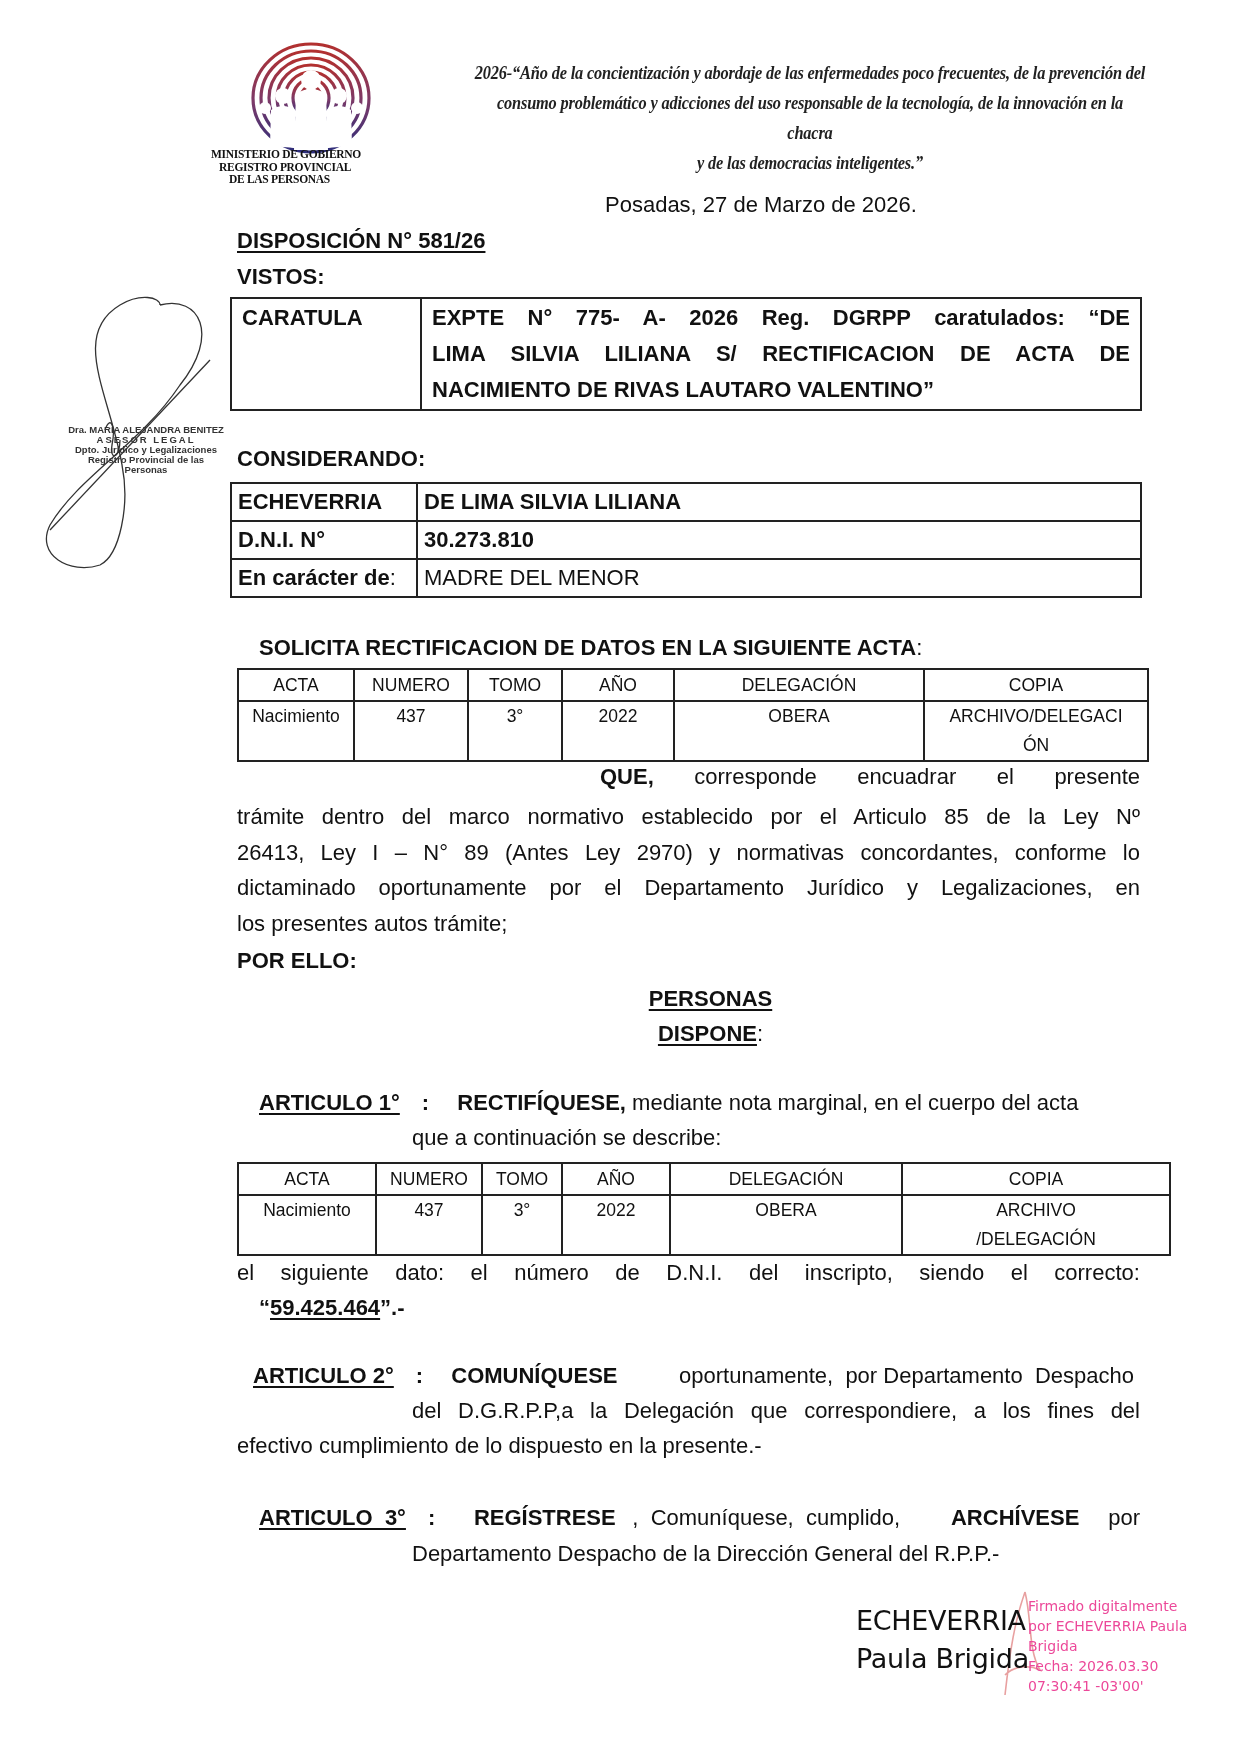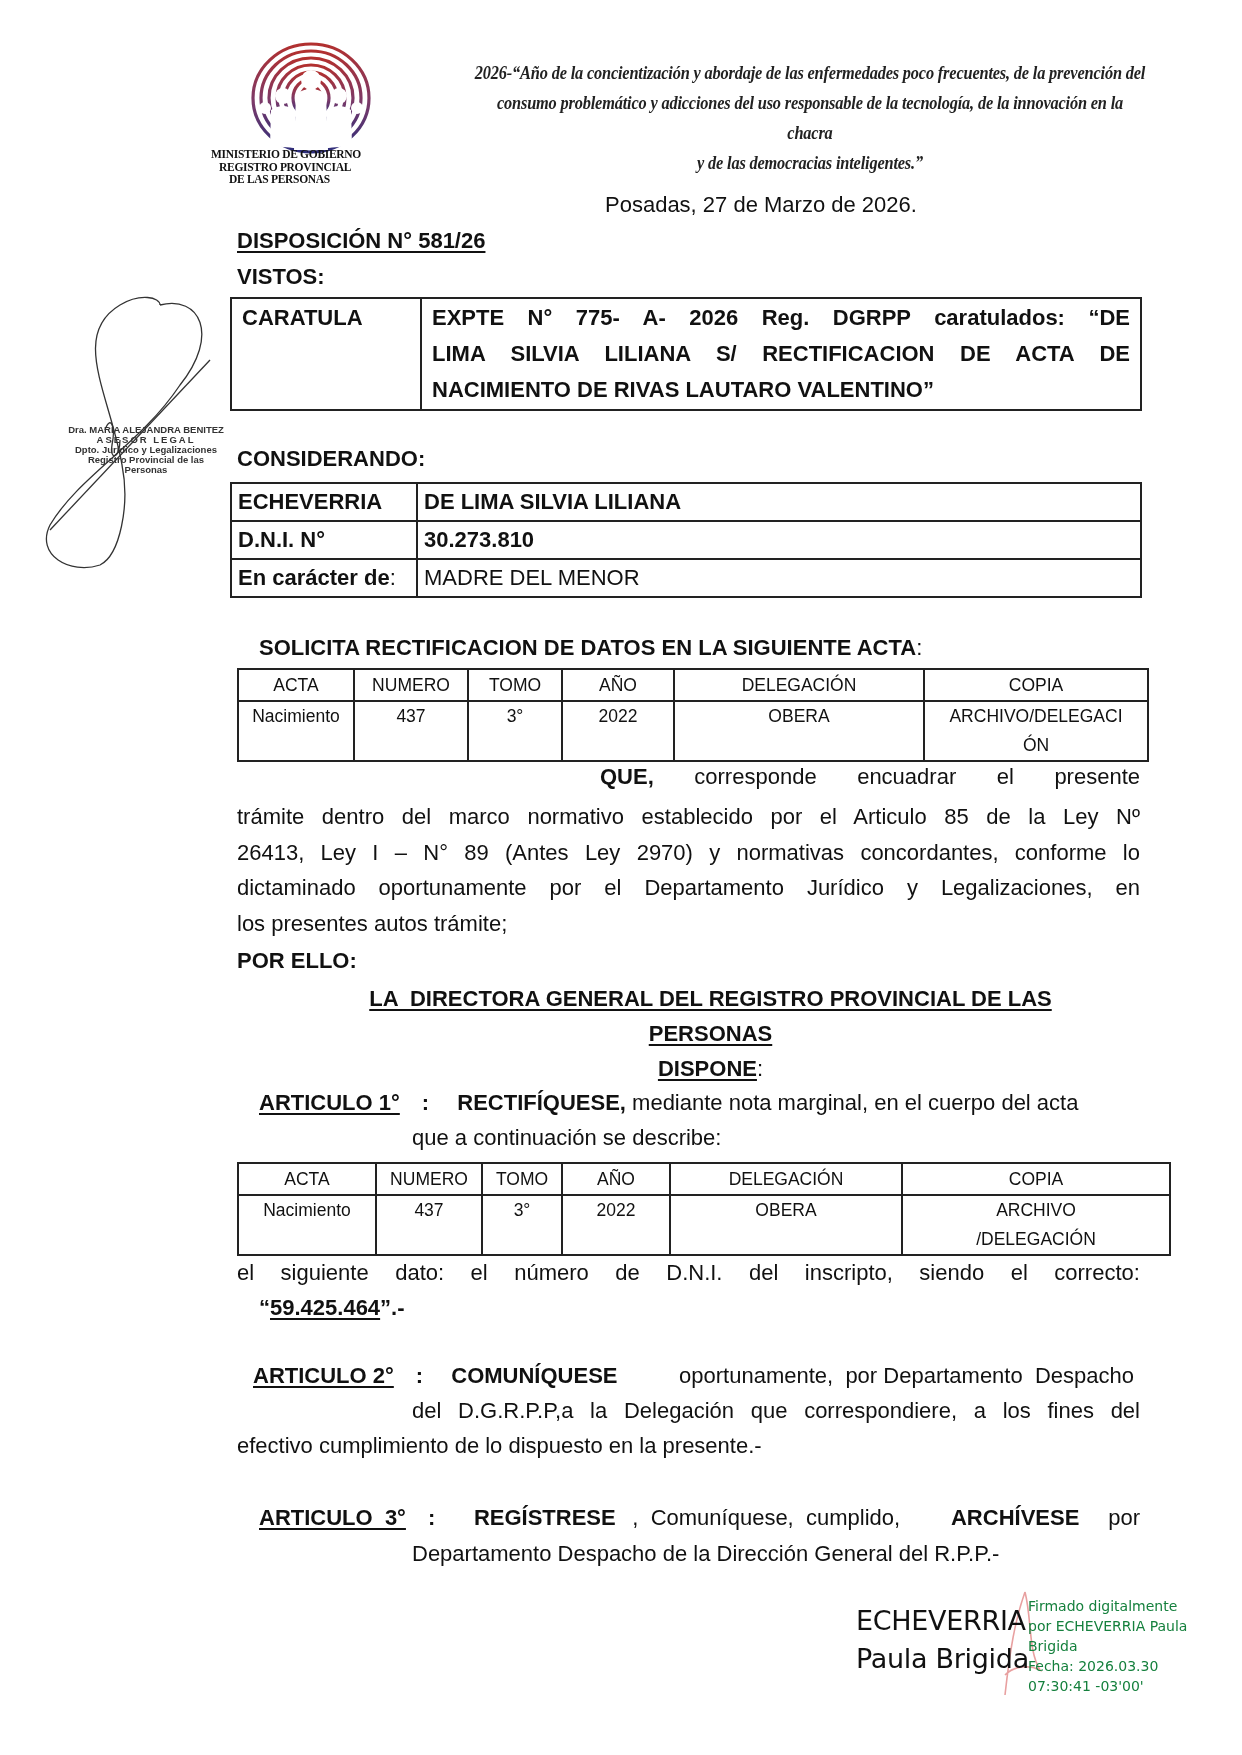--- a/index.html
+++ b/index.html
@@ -40,21 +40,21 @@
   .acta1 { left:237px; top:668px; width:912px; }
   .acta2 { left:237px; top:1162px; width:934px; }
 
   .just { text-align:justify; }
   .p-line { position:absolute; font-size:22px; white-space:nowrap; }
   .jline { display:flex; justify-content:space-between; position:absolute; font-size:22px; }
 
   .sig-name { left:856px; top:1602px; font-family:"DejaVu Sans", sans-serif; font-size:27px;
               line-height:38px; color:#111; letter-spacing:-0.3px; }
   .sig-meta { left:1028px; top:1596px; font-family:"DejaVu Sans", sans-serif; font-size:14px;
-              line-height:20px; color:#15803d; white-space:nowrap; }
+              line-height:20px; color:#ec4899; white-space:nowrap; }
   .sig-mark { left:1000px; top:1590px; width:45px; height:110px; }
   .handsig { left:10px; top:275px; width:210px; height:300px; }
   .stamp { left:66px; top:425px; width:160px; font-family:"Liberation Sans", sans-serif; font-weight:bold;
            font-size:9.5px; line-height:10px; text-align:center; color:#333; }
 </style>
 </head>
 <body>
 
 <div class="abs logo">
   <svg width="146" height="118" viewBox="0 0 146 118">
@@ -187,21 +187,20 @@
 <div class="abs txt" style="left:237px; top:799px; width:903px; line-height:35.5px;">
   <div class="just" style="text-align-last:justify">trámite dentro del marco normativo establecido por el Articulo 85 de la Ley Nº</div>
   <div class="just" style="text-align-last:justify">26413, Ley I – N° 89 (Antes Ley 2970) y normativas concordantes, conforme lo</div>
   <div class="just" style="text-align-last:justify">dictaminado oportunamente por el Departamento Jurídico y Legalizaciones, en</div>
   <div>los presentes autos trámite;</div>
 </div>
 
 <div class="abs hd" style="top:948px;">POR ELLO:</div>
 
 <div class="abs txt b" style="left:237px; width:903px; top:981px; text-align:center;">
-  <div><span class="u" style="white-space:pre">LA  DIRECTORA GENERAL DEL REGISTRO PROVINCIAL DE LAS</span></div>
   <div><span class="u">PERSONAS</span></div>
   <div><span class="u">DISPONE</span><span style="font-weight:normal">:</span></div>
 </div>
 
 <div class="p-line" style="left:237px; top:1090px;">
   <span class="b u">ARTICULO 1°</span><span class="b">:</span>
   <span class="b">RECTIFÍQUESE,</span><span> mediante nota marginal, en el cuerpo del acta</span>
 </div>
 <div class="p-line" style="left:412px; top:1125px;">que a continuación se describe:</div>
 

